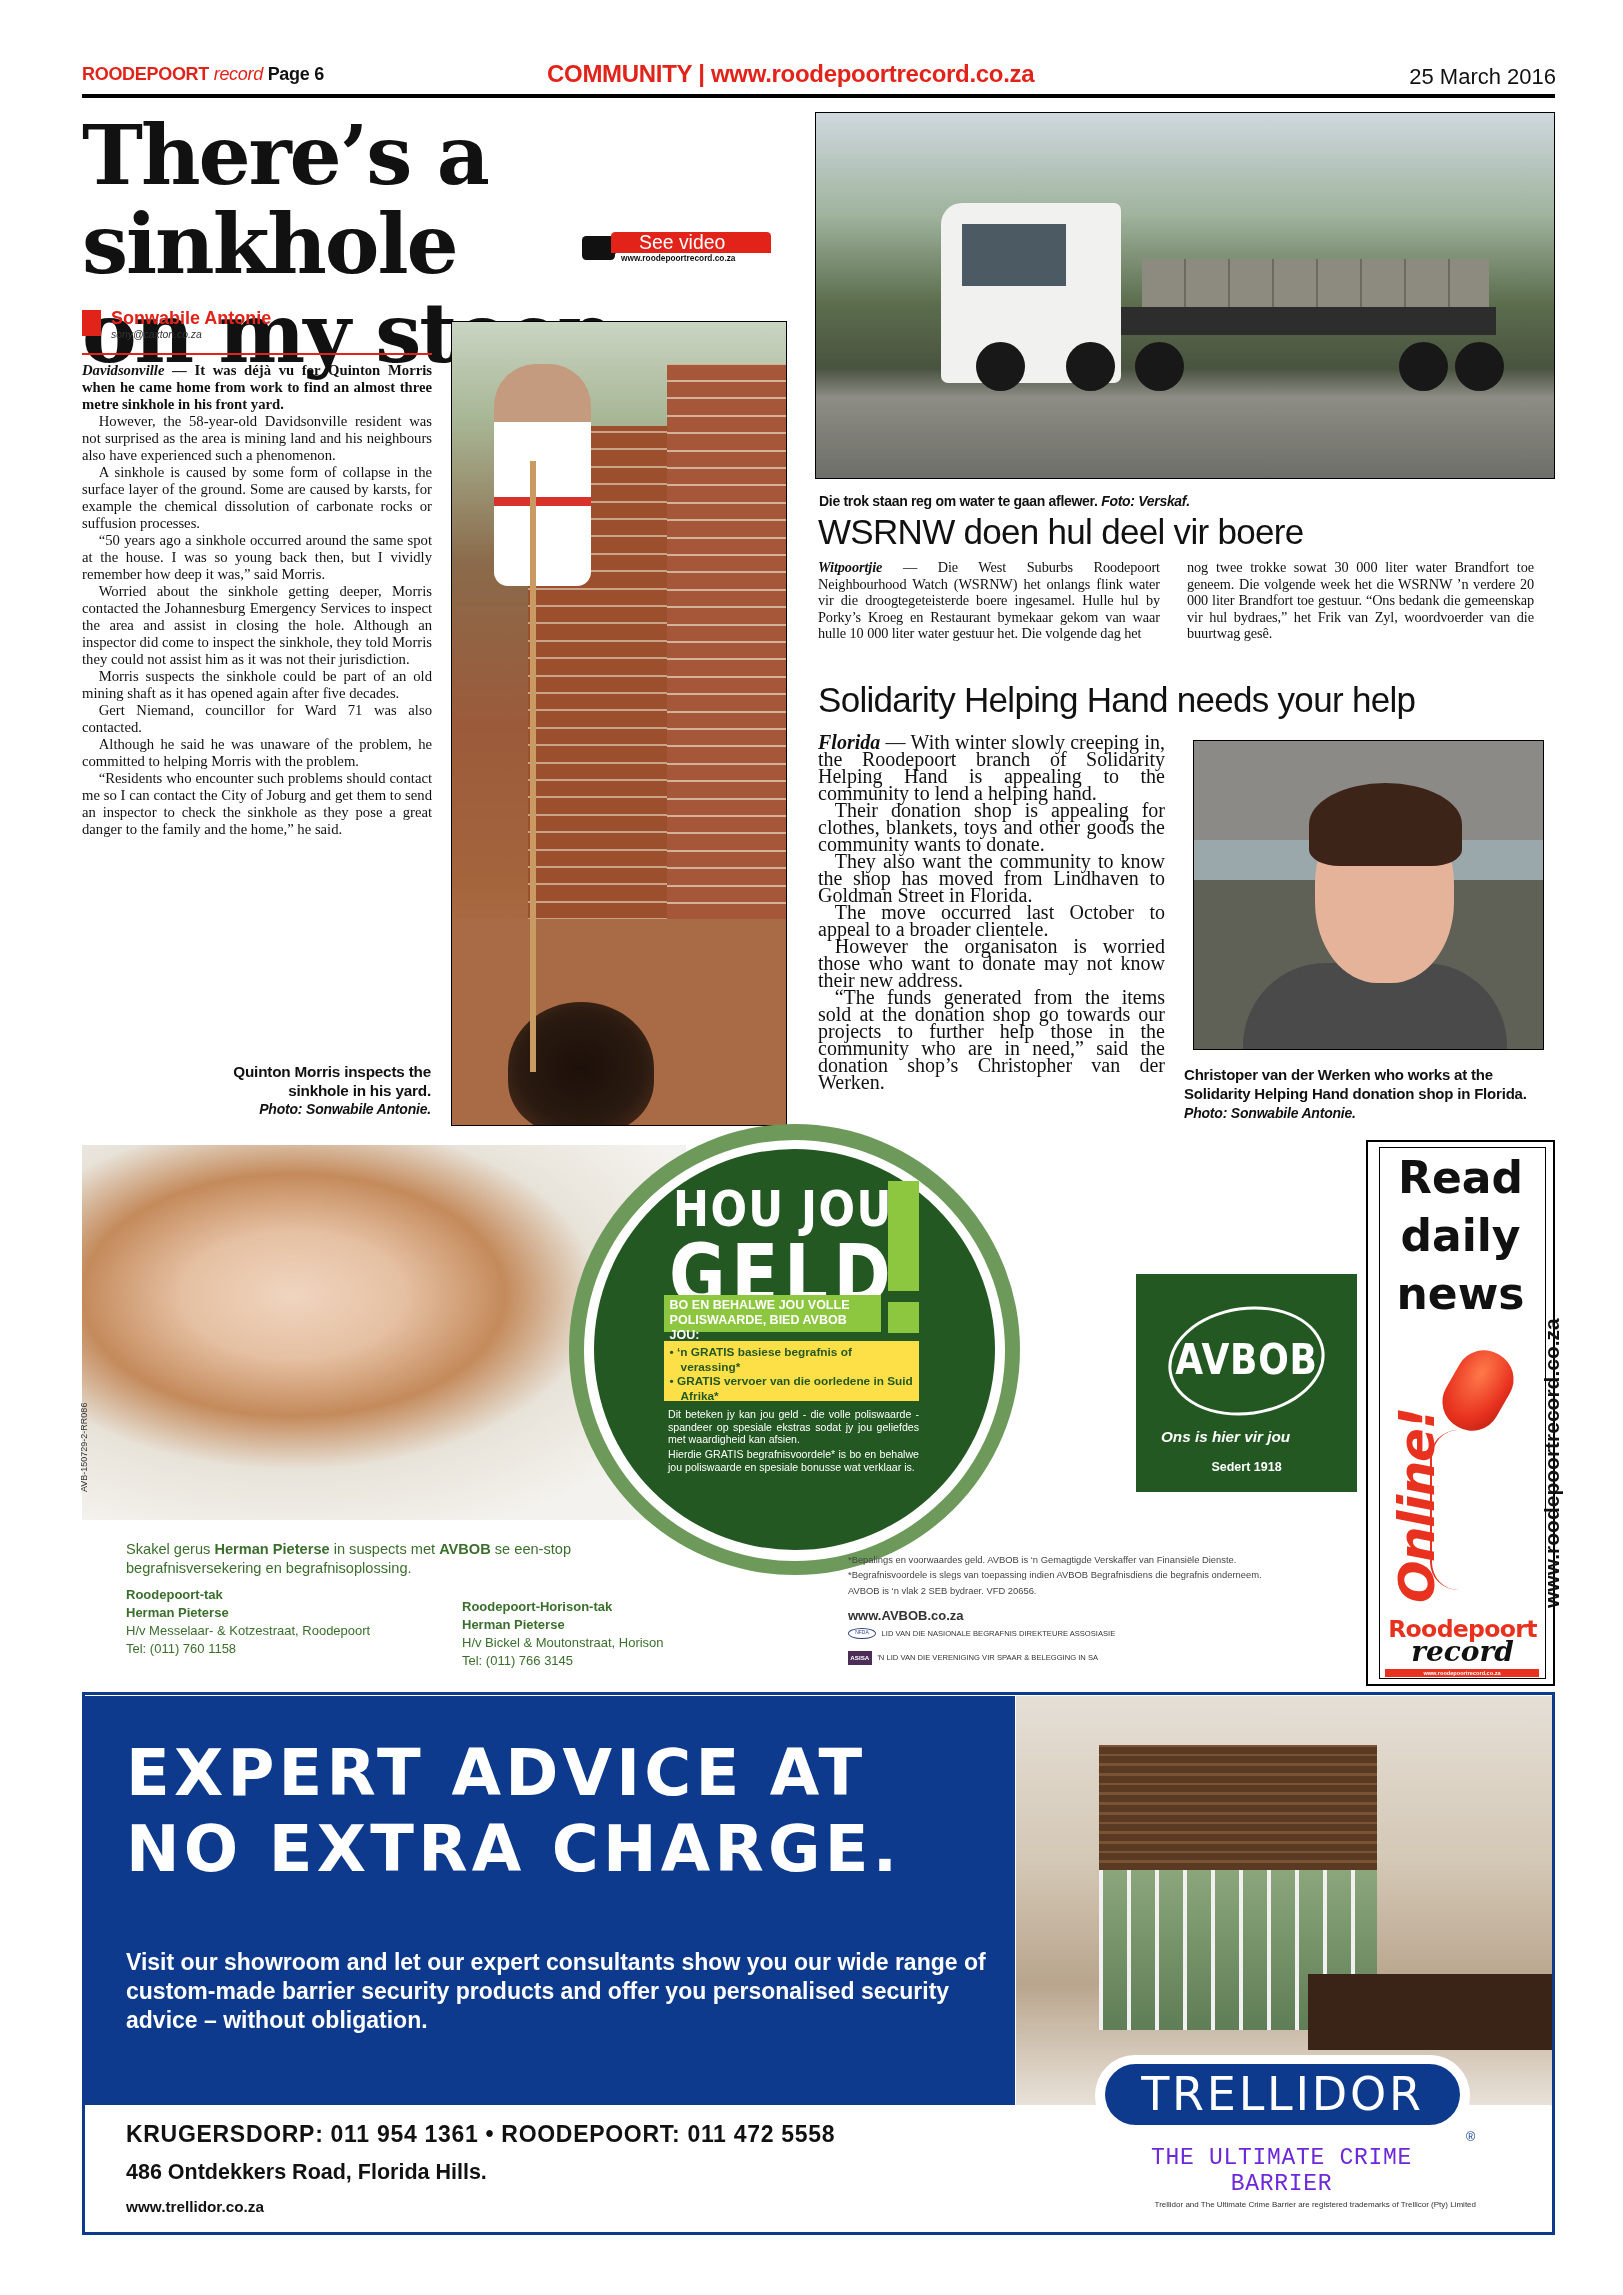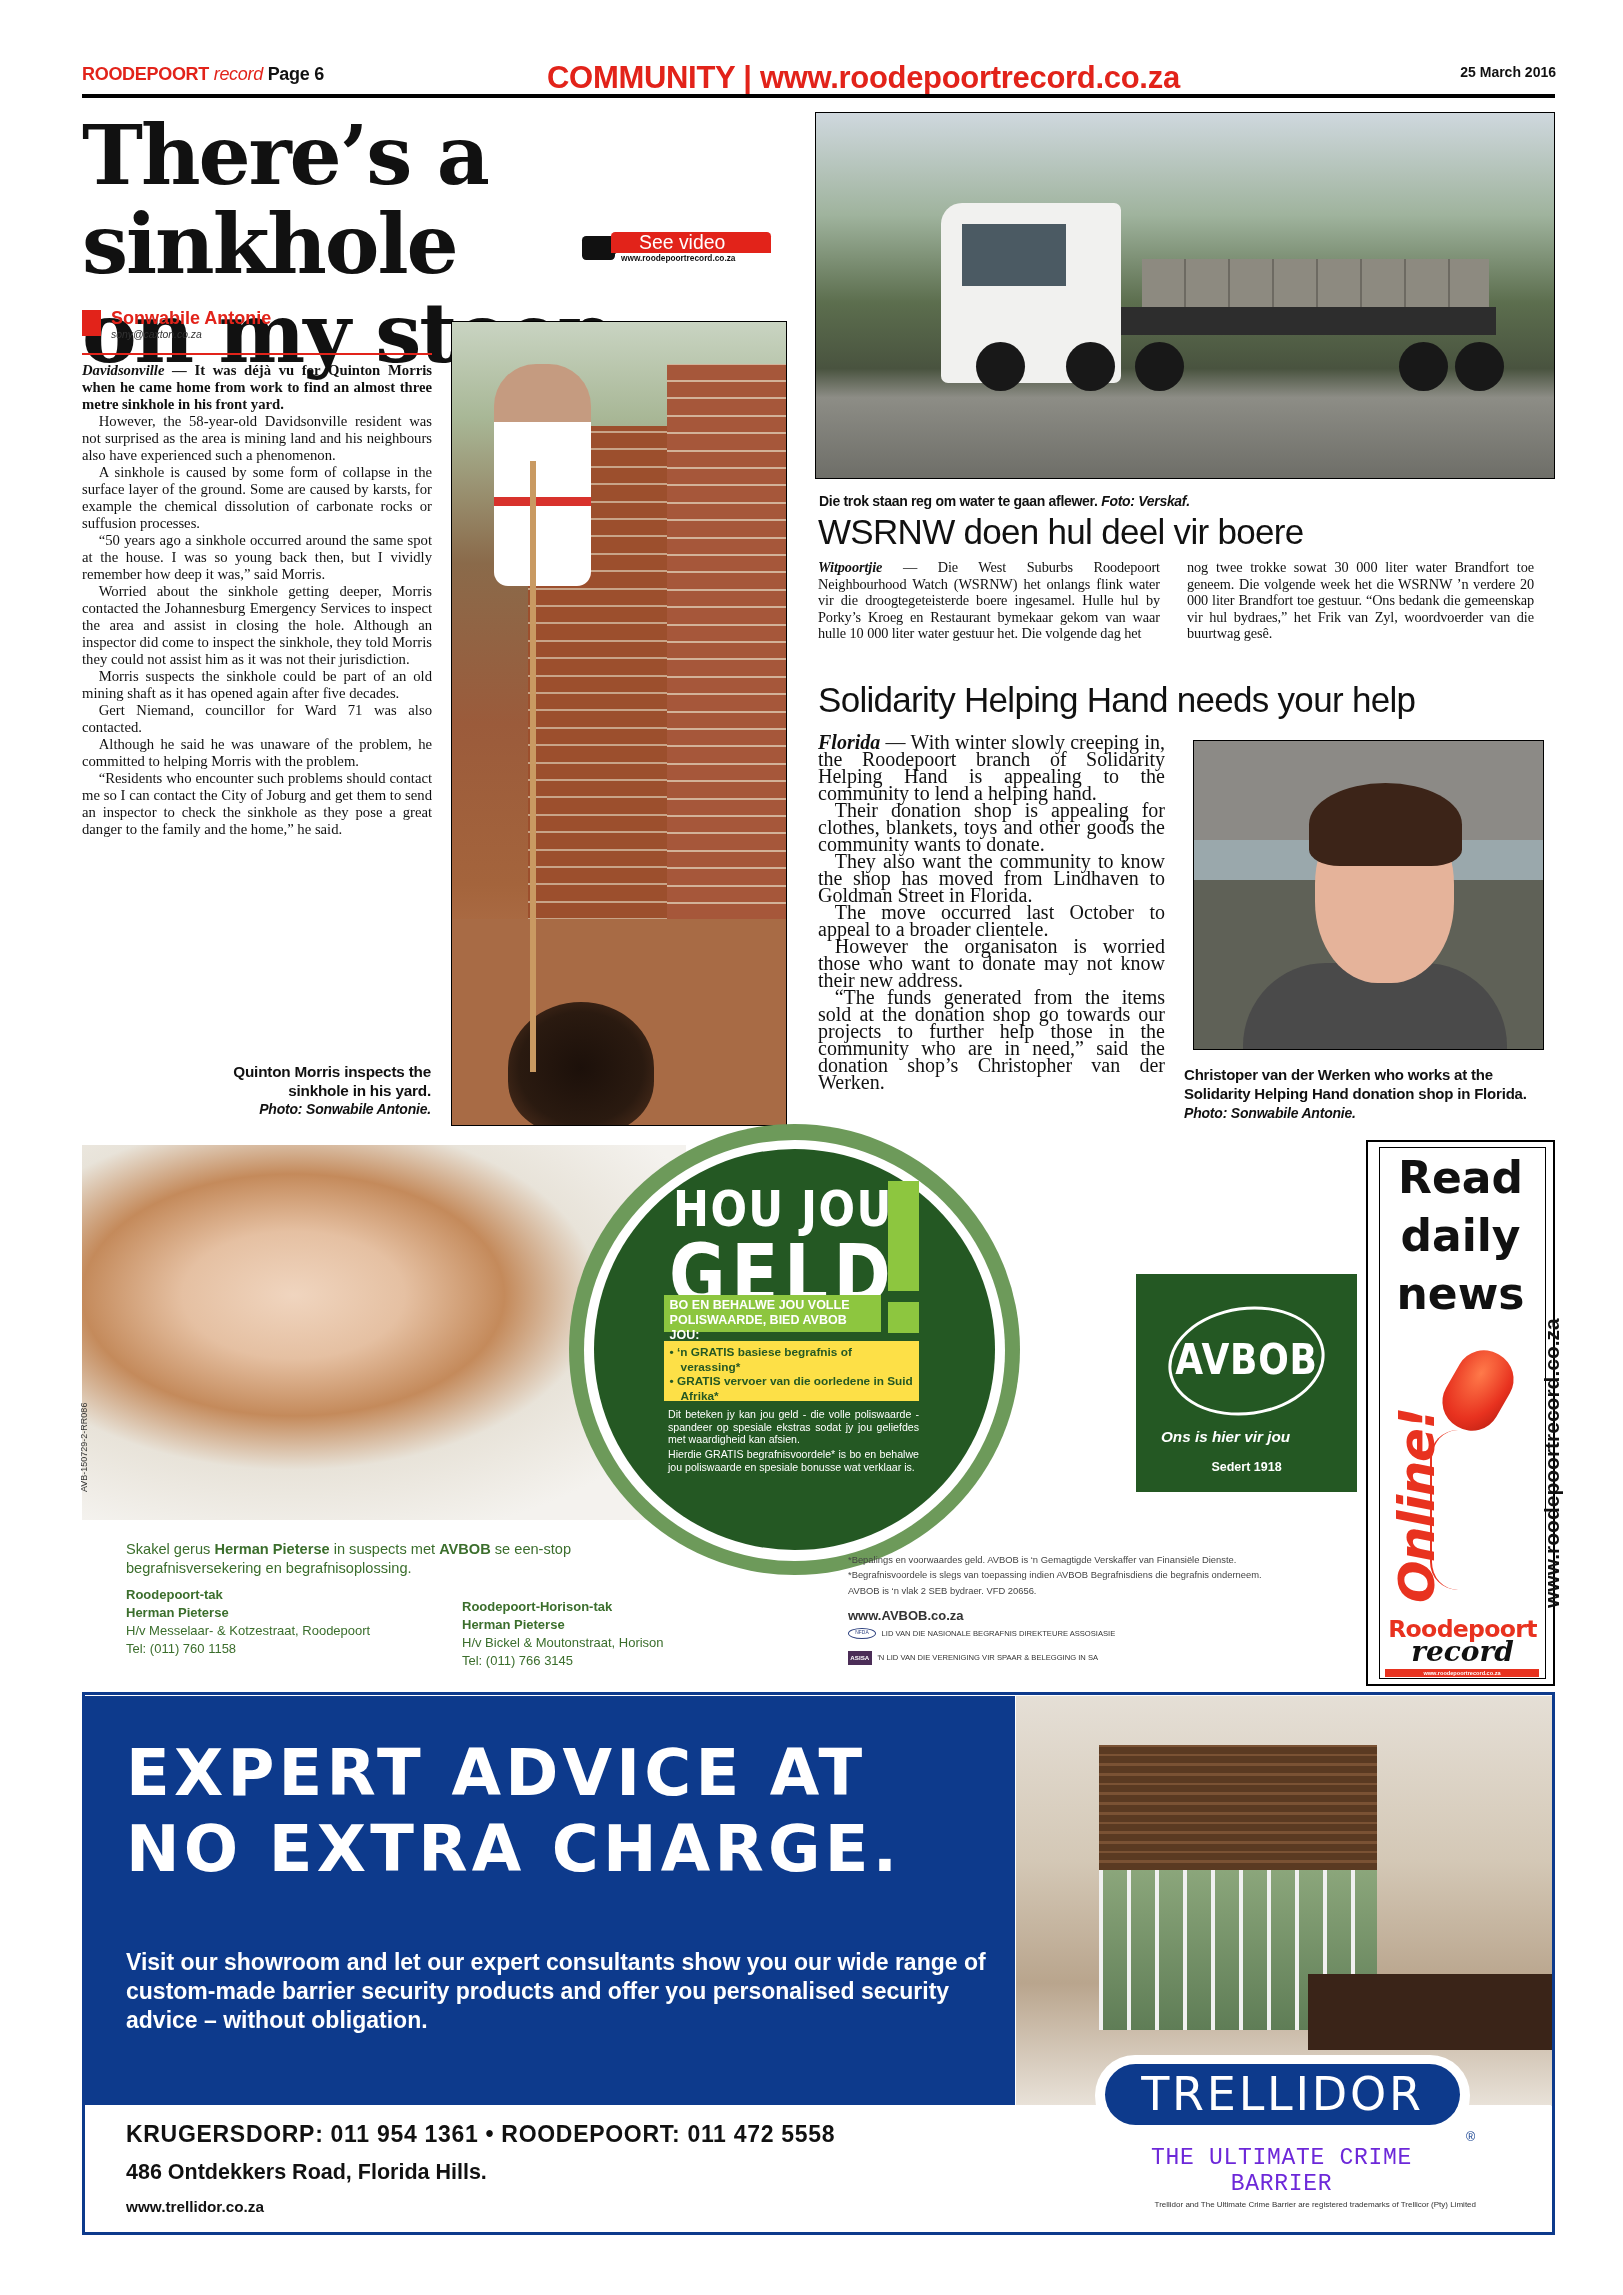--- a/index.html
+++ b/index.html
@@ -4,22 +4,22 @@
 <style>
   * { box-sizing: border-box; margin: 0; padding: 0; }
   body { width: 1624px; height: 2295px; background: #fff; position: relative; overflow: hidden; font-family: "Liberation Serif", serif; color: #111; }
   .abs { position: absolute; }
   .sans { font-family: "Liberation Sans", sans-serif; }
 
   
   .hdr-left { left: 82px; top: 64px; font-size: 18px; font-weight: bold; letter-spacing: -0.3px; }
   .hdr-left .r1 { color: #e2231a; }
   .hdr-left .r2 { color: #e2231a; font-style: italic; font-weight: normal; }
-  .hdr-center { left: 547px; top: 60px; font-size: 31px; font-weight: bold; color: #e2231a; letter-spacing: -0.3px; }
-  .hdr-right { right: 68px; top: 64px; font-size: 14px; font-weight: bold; }
+  .hdr-center { left: 547px; top: 60px; font-size: 24px; font-weight: bold; color: #e2231a; letter-spacing: -0.3px; }
+  .hdr-right { right: 68px; top: 64px; font-size: 22px; font-weight: normal; }
   .hdr-rule { left: 82px; top: 94px; width: 1473px; height: 4.2px; background: #000; }
 
   
   .headline { left: 82px; top: 111px; width: 708px; font-family: "DejaVu Serif", serif; font-weight: bold; font-size: 82px; line-height: 89px; letter-spacing: -2.1px; }
   .see-video { left: 582px; top: 228px; width: 193px; height: 39px; }
   .sv-bar { position: absolute; left: 29px; top: 4.2px; width: 160px; height: 21px; background: #e2231a; border-radius: 4.2px 4.2px 0 0; color: #fff; font-family: "Liberation Sans", sans-serif; font-size: 19.4px; line-height: 21px; padding-left: 28px; }
   .sv-url { position: absolute; left: 39px; top: 25px; font-family: "Liberation Sans", sans-serif; font-size: 8.3px; font-weight: bold; }
   .sv-cam { position: absolute; left: 0; top: 8.3px; width: 33px; height: 23.6px; background: #111; border-radius: 4.2px; }
   .sv-cam:after { content: ""; position: absolute; right: -8.3px; top: 5.6px; border-left: 8.3px solid #111; border-top: 6.2px solid transparent; border-bottom: 6.2px solid transparent; }
 

